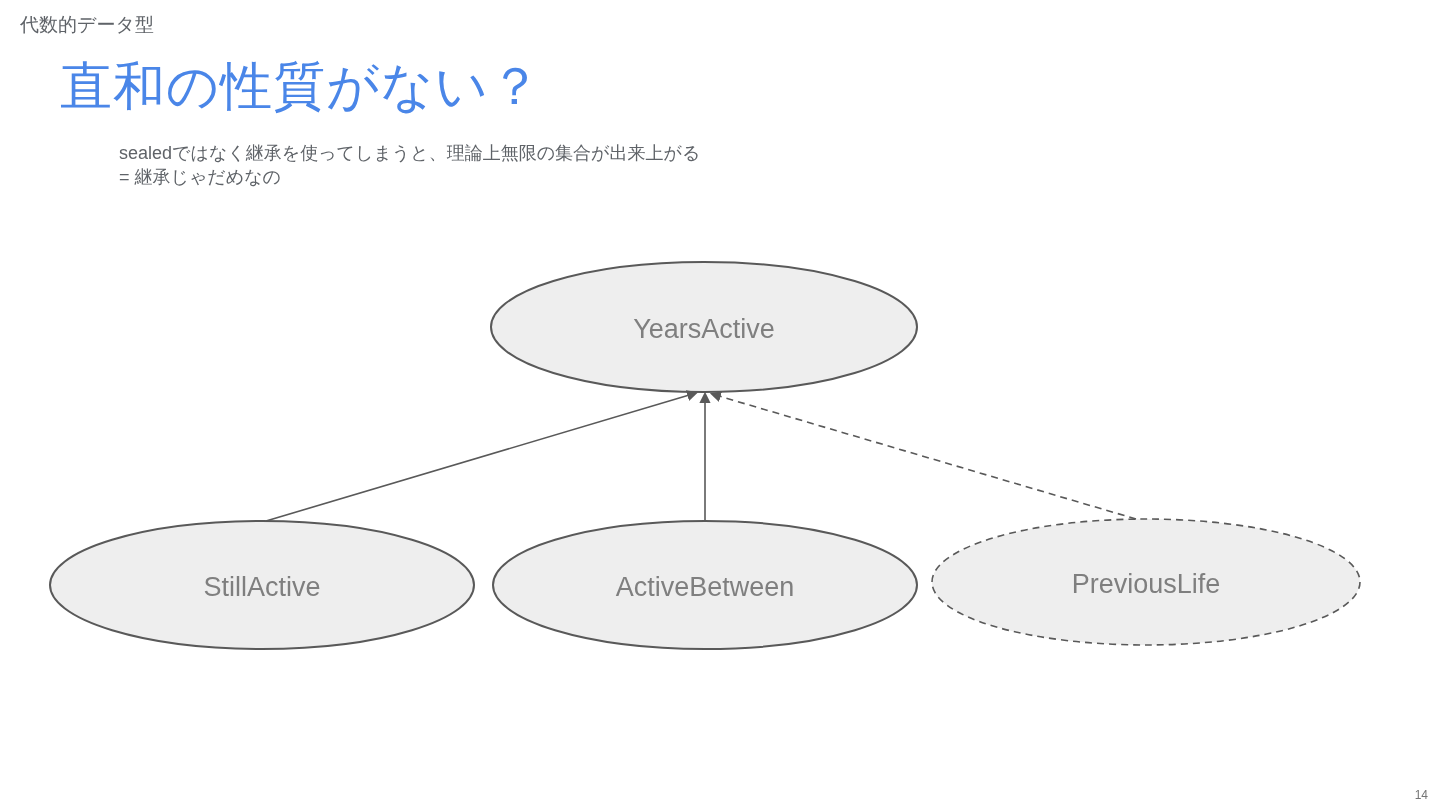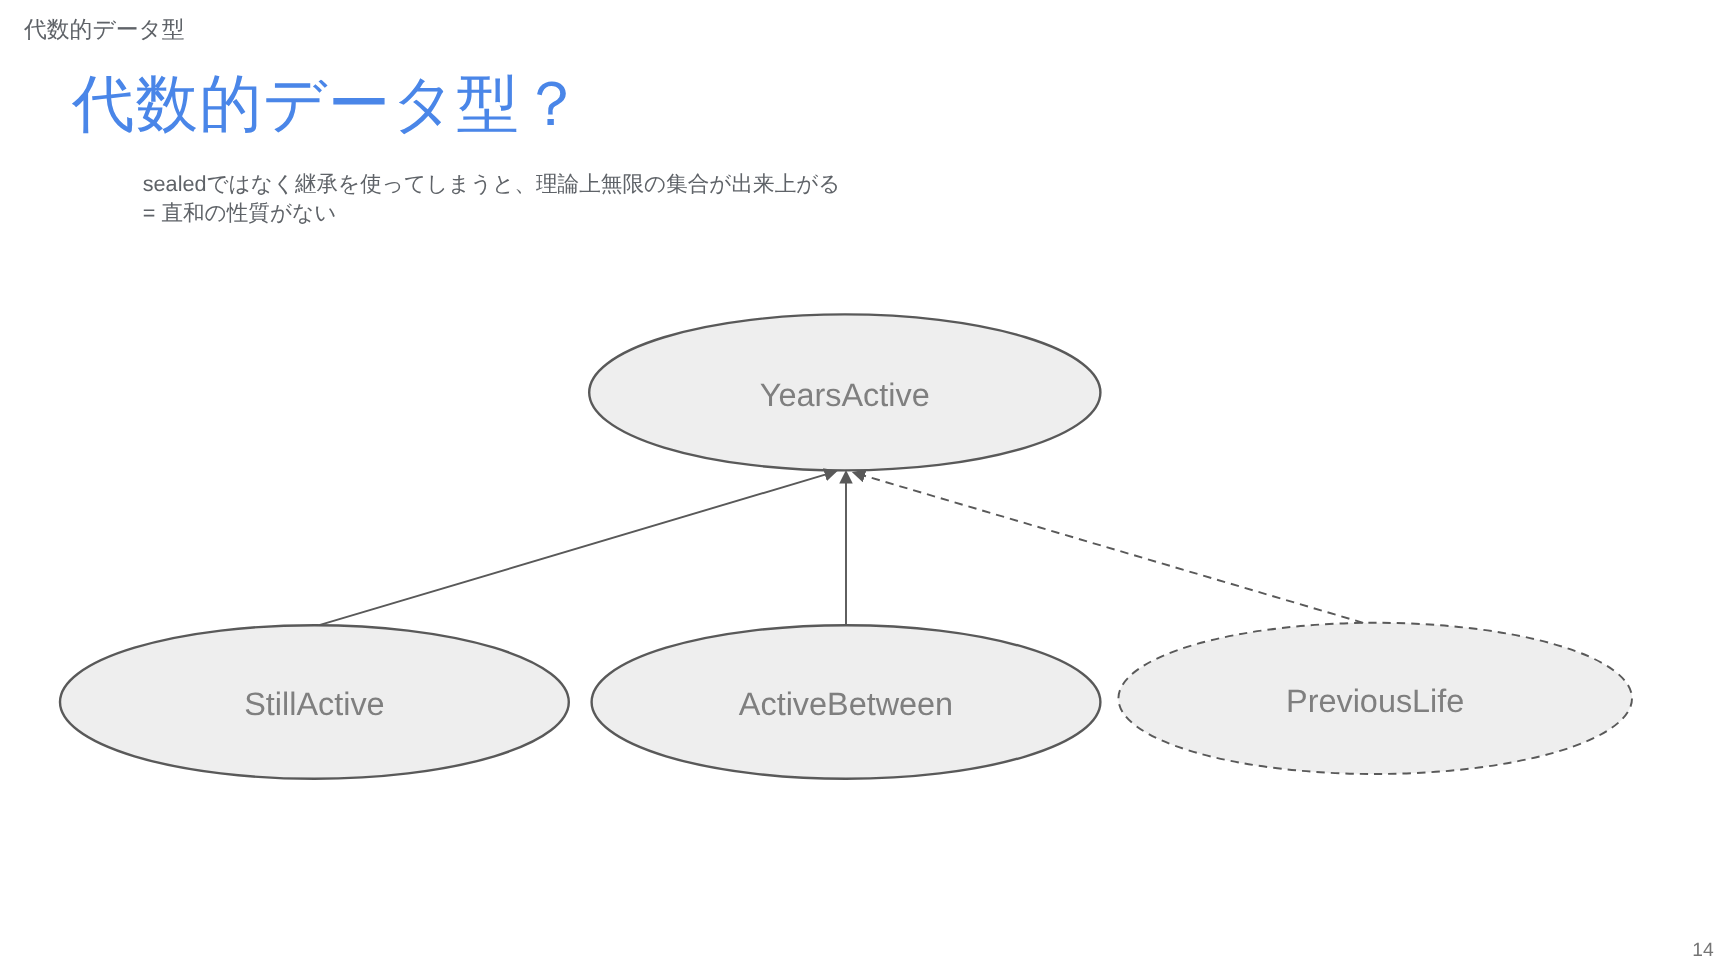--- a/index.html
+++ b/index.html
@@ -81,36 +81,36 @@
     left: 965px;
     top: 404px;
     font-size: 17px;
     line-height: 26px;
     color: var(--text-gray, #5f6368);
   }
   .page-number {
     position: absolute;
     right: 12px;
     bottom: 8px;
-    font-size: 16px;
+    font-size: 12px;
     color: #757575;
   }
 </style>
 </head>
 <body>
 
 <div class="slide">
 
   <div class="kicker">代数的データ型</div>
 
-  <h1 class="title">代数的データ型？</h1>
+  <h1 class="title">直和の性質がない？</h1>
 
   <div class="body-text">
     <div>sealedではなく継承を使ってしまうと、理論上無限の集合が出来上がる</div>
-    <div>= 直和の性質がない</div>
+    <div>= 継承じゃだめなの</div>
   </div>
 
   <svg class="diagram-svg" viewBox="0 0 1440 810">
     <defs>
       <marker id="arrowhead" viewBox="0 0 10 10" refX="8" refY="5" markerWidth="7" markerHeight="7" orient="auto-start-reverse">
         <path d="M0,0 L10,5 L0,10 z" fill="#595959"></path>
       </marker>
     </defs>
 
     <ellipse class="node" cx="704" cy="327" rx="213" ry="65"></ellipse>

